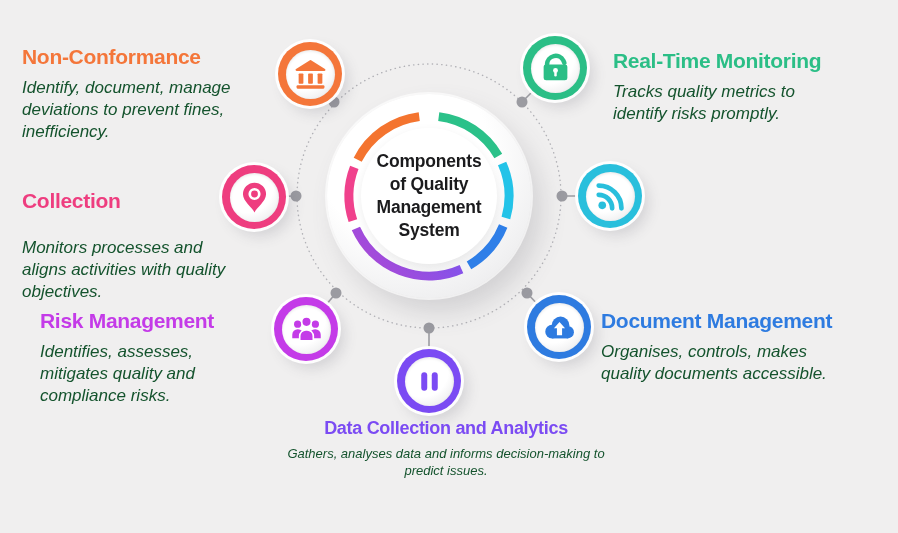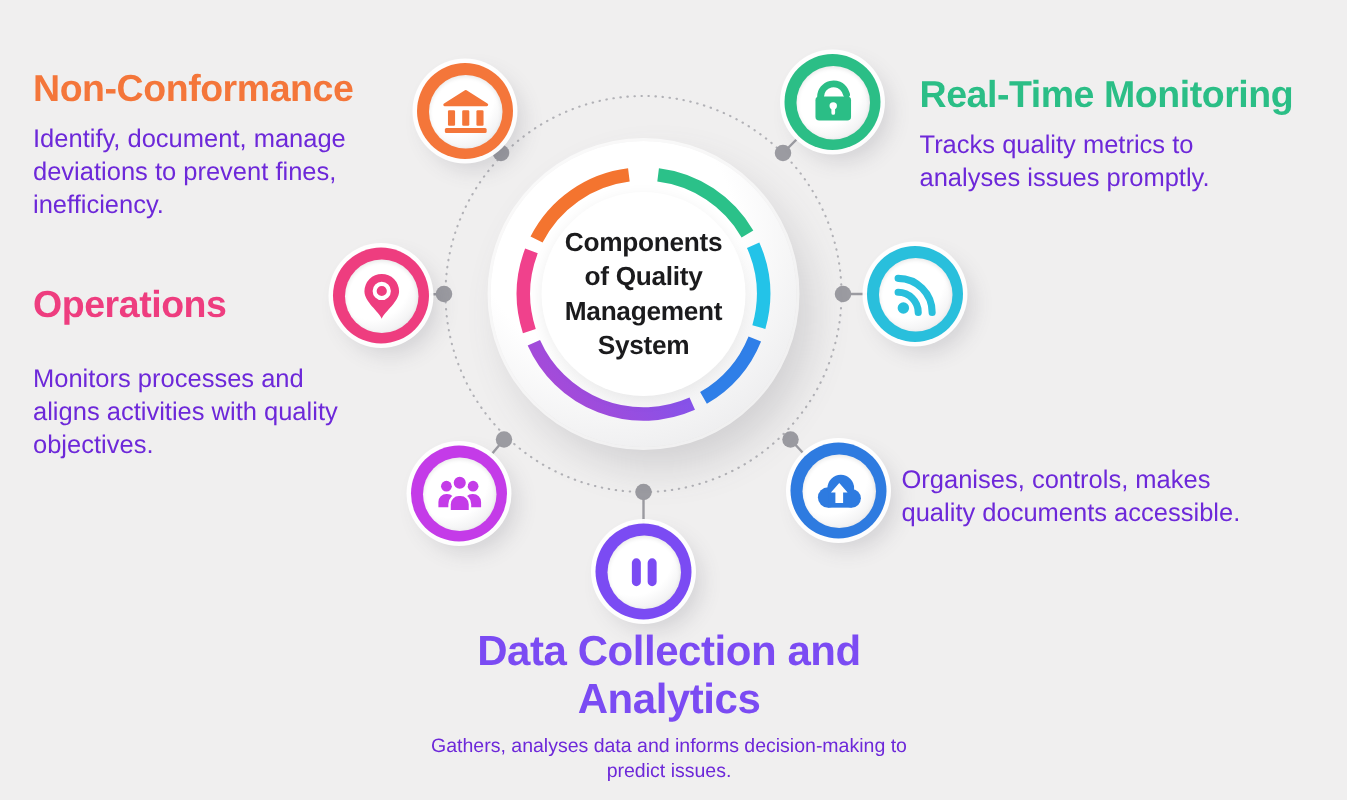--- a/index.html
+++ b/index.html
@@ -28,36 +28,36 @@
            box-shadow: 0 0 0 3px rgba(255,255,255,0.95), 6px 7px 14px rgba(80,80,95,0.18);
            display:flex; align-items:center; justify-content:center; }
   .badge-inner { width:49px; height:49px; border-radius:50%;
                  background: radial-gradient(circle at 35% 28%, #ffffff 55%, #e3e3e5 100%);
                  box-shadow: inset 0 1px 3px rgba(0,0,0,0.10);
                  display:flex; align-items:center; justify-content:center; }
   .glyph { width:33px; height:33px; display:block; }
 
   
   .item { position:absolute; }
-  .item h2 { font-size:25px; font-weight:700; letter-spacing:-0.3px; color:var(--c); margin-bottom:8px; }
-  .item p { font-size:17px; line-height:1.29; color:#6d28d9; }
+  .item h2 { font-size:21px; font-weight:700; letter-spacing:-0.3px; color:var(--c); margin-bottom:8px; }
+  .item p { font-size:17px; line-height:1.29; color:#14532d;font-style:italic; }
   .item-nc      { left:22px;  top:45px;  width:262px; }
   .item-nc p    { width:242px; }
   .item-rtm     { left:601px; top:49px;  width:297px;margin-left:12px; }
   .item-rtm p   { width:216px; }
   .item-ops     { left:22px;  top:189px; width:250px; }
   .item-ops p   { width:229px;margin-top:24px; }
   .item-aud     { left:652px; top:177px; width:230px; }
   .item-aud p   { width:206px; }
   .item-risk    { left:40px;  top:309px; width:230px; }
   .item-risk p  { width:194px; }
   .item-doc     { left:601px; top:309px; width:295px; }
   .item-doc p   { width:258px; }
   .item-data    { left:262px; top:418px; width:368px; text-align:center; }
-  .item-data h2 { font-size:28px; margin-bottom:7px; }
+  .item-data h2 { font-size:18px; margin-bottom:7px; }
   .item-data p  { width:340px; margin:0 auto; font-size:13px; }
 </style>
 </head>
 <body>
 
 <div class="stage">
 
   <svg class="connector-layer" width="898" height="533" viewBox="0 0 898 533">
     <circle cx="429" cy="196" r="132" fill="none" stroke="#B1B1B6" stroke-width="1.4" stroke-dasharray="0.3 4.4" stroke-linecap="round"></circle>
     <g stroke="#9B9BA1" stroke-width="1.6">
@@ -178,33 +178,38 @@
     </div>
   </div>
 
   <section class="item item-nc" style="--c: #F4763A;">
     <h2>Non-Conformance</h2>
     <p>Identify, document, manage deviations to prevent fines, inefficiency.</p>
   </section>
 
   <section class="item item-rtm" style="--c: #2BBE86;">
     <h2>Real-Time Monitoring</h2>
-    <p>Tracks quality metrics to analyses issues promptly.</p>
+    <p>Tracks quality metrics to identify risks promptly.</p>
   </section>
 
   <section class="item item-ops" style="--c: #EE3D7F;">
-    <h2>Operations</h2>
+    <h2>Collection</h2>
     <p>Monitors processes and aligns activities with quality objectives.</p>
   </section>
 
   <section class="item item-aud" style="--c: #29BFDC;">
   </section>
 
+  <section class="item item-risk" style="--c: #C43BE8;">
+    <h2>Risk Management</h2>
+    <p>Identifies, assesses, mitigates quality and compliance risks.</p>
+  </section>
 
   <section class="item item-doc" style="--c: #2E7BE0;">
+    <h2>Document Management</h2>
     <p>Organises, controls, makes quality documents accessible.</p>
   </section>
 
   <section class="item item-data" style="--c: #7B4BF3;">
     <h2>Data Collection and Analytics</h2>
     <p>Gathers, analyses data and informs decision-making to predict issues.</p>
   </section>
 
 </div>
 

